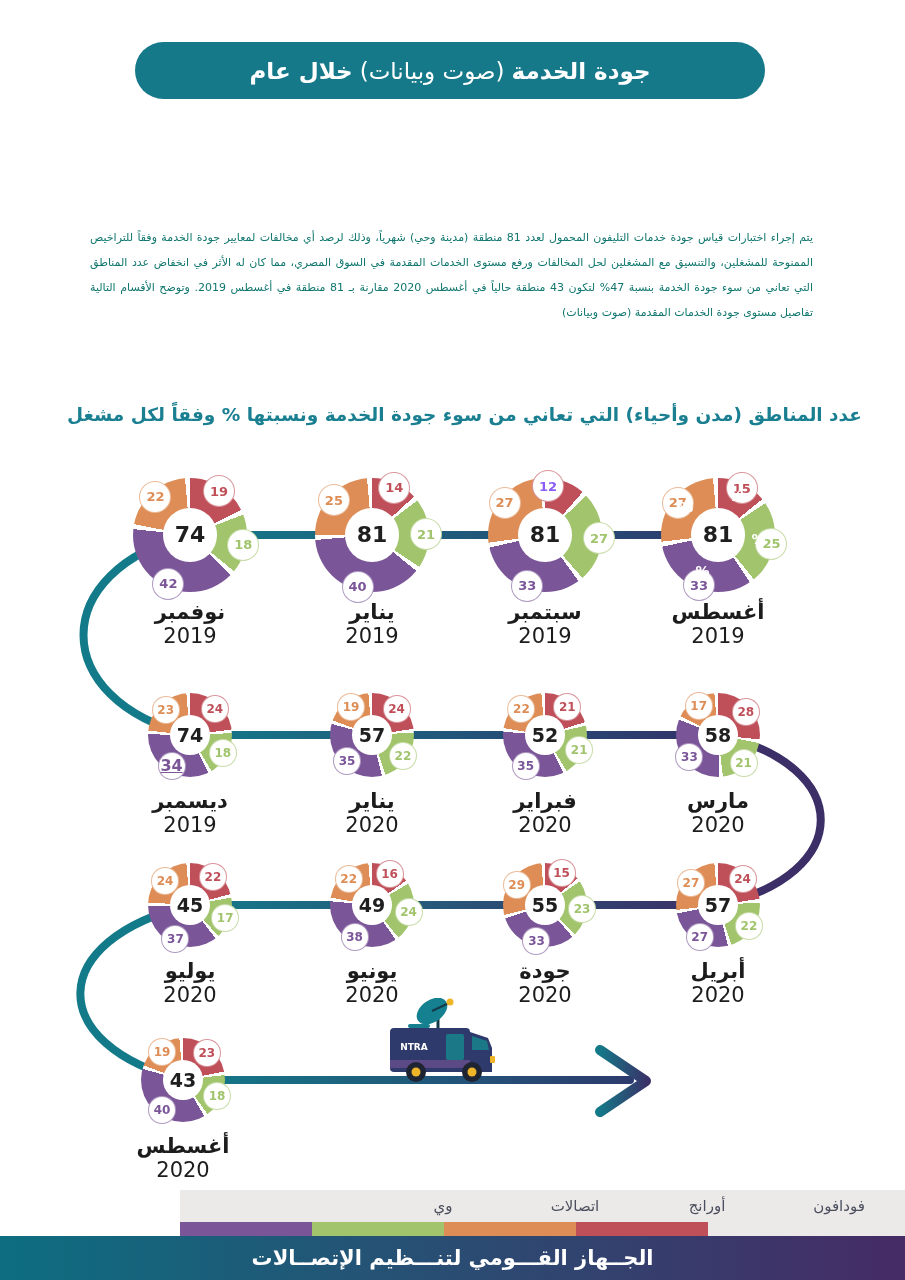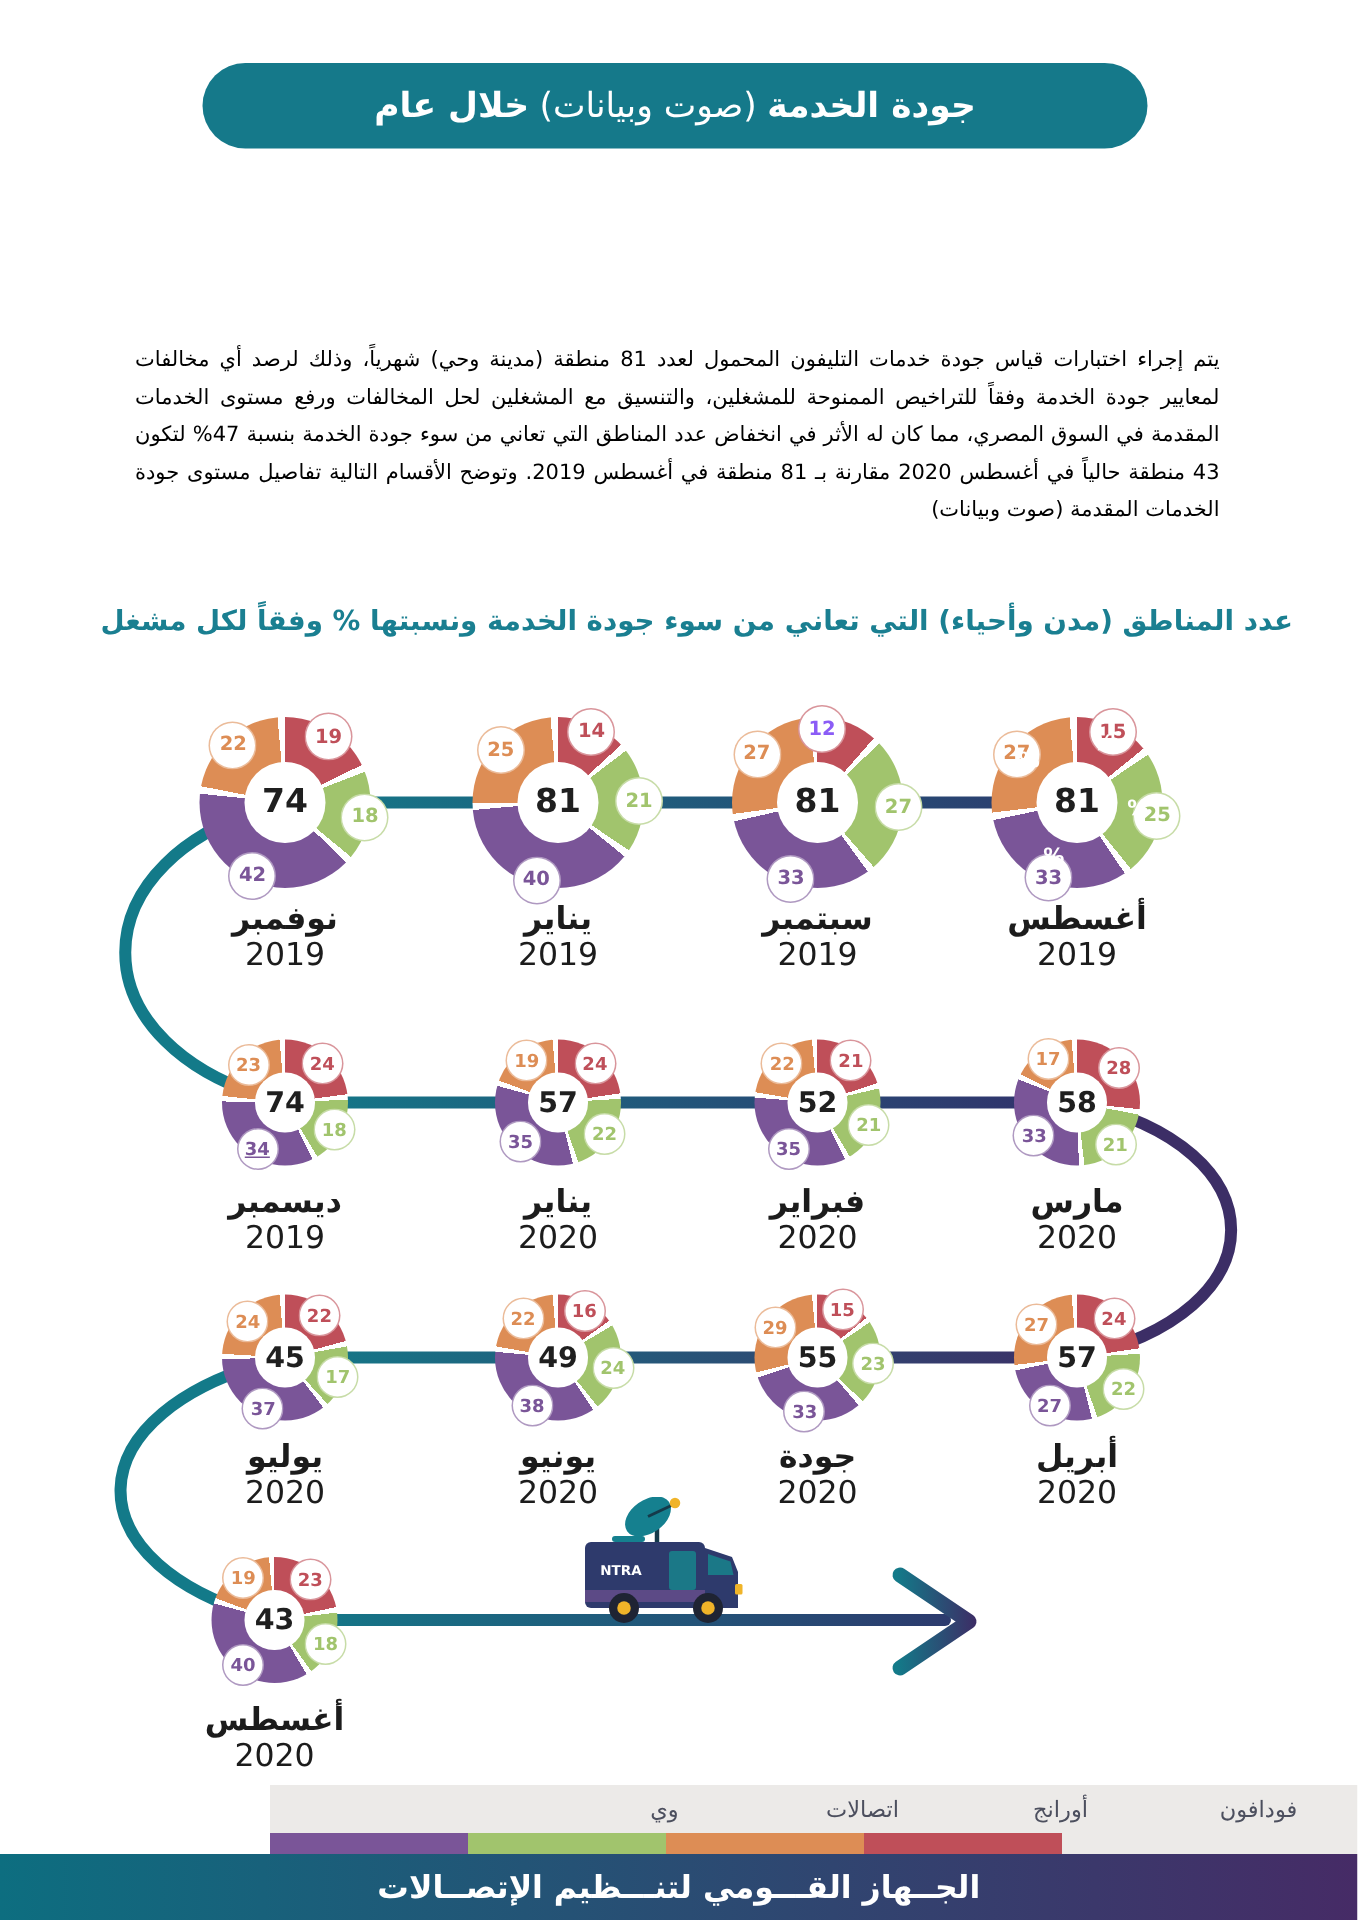--- a/index.html
+++ b/index.html
@@ -11,21 +11,21 @@
     color:#fff;font-size:23px;}
   .header-pill .b{font-weight:700;}
   .header-pill .n{font-weight:400;margin:0 7px;}
   
   .headline{position:absolute;left:0;top:126px;width:100%;height:78px;
     display:flex;align-items:center;justify-content:center;color:#2a8a9d;}
   .headline-number{font-size:60px;font-weight:700;letter-spacing:-1px;margin-left:10px;}
   .headline-text{font-size:30px;font-weight:700;}
   
   .intro{position:absolute;right:92px;left:90px;top:214px;
-    font-size:14px;line-height:25px;text-align:justify;color:#000000;}
+    font-size:11px;line-height:25px;text-align:justify;color:#0f766e;}
   
   .section-title{position:absolute;left:0;top:404px;width:100%;text-align:center;
     color:#1a7f91;font-size:18.5px;font-weight:700;padding-left:12px;}
   
   #chart-stage{position:absolute;left:0;top:0;width:905px;height:1280px;}
   #path-svg{position:absolute;left:0;top:0;z-index:1;pointer-events:none;}
   .donut{position:absolute;border-radius:50%;z-index:2;}
   .hole{position:absolute;background:#fff;border-radius:50%;display:flex;
     align-items:center;justify-content:center;font-weight:600;color:#1f1f1f;}
   .bubble{position:absolute;background:#fff;border-radius:50%;display:flex;
@@ -145,21 +145,21 @@
       <div class="bubble" style="left: 6.49346px; top: 2.63827px; width: 30px; height: 30px; color: rgb(221, 141, 85); border: 1.5px solid rgba(221, 141, 85, 0.6); font-size: 13px;">22</div>
     </div>
     <div class="month-label" style="left: 115px; top: 600px;">
       <div class="month-name">نوفمبر</div>
       <div class="month-year">2019</div>
     </div>
     <div class="donut" style="left: 148px; top: 693px; width: 84px; height: 84px; background: conic-gradient(rgb(191, 79, 89) 0%, rgb(191, 79, 89) 22.8848%, rgb(255, 255, 255) 22.8848%, rgb(255, 255, 255) 24.2848%, rgb(161, 196, 109) 24.2848%, rgb(161, 196, 109) 41.4485%, rgb(255, 255, 255) 41.4485%, rgb(255, 255, 255) 42.8485%, rgb(122, 85, 152) 42.8485%, rgb(122, 85, 152) 75.2687%, rgb(255, 255, 255) 75.2687%, rgb(255, 255, 255) 76.6687%, rgb(221, 141, 85) 76.6687%, rgb(221, 141, 85) 98.6%, rgb(255, 255, 255) 98.6%, rgb(255, 255, 255) 100%);">
       <div class="hole" style="left: 22.26px; top: 22.26px; width: 39.48px; height: 39.48px; font-size: 19px;">74</div>
       <div class="bubble" style="left: 52.7884px; top: 1.81975px; width: 26px; height: 26px; color: rgb(191, 79, 89); border: 1.5px solid rgba(191, 79, 89, 0.6); font-size: 12px;">24</div>
       <div class="bubble" style="left: 60.7969px; top: 46.1352px; width: 26px; height: 26px; color: rgb(161, 196, 109); border: 1.5px solid rgba(161, 196, 109, 0.6); font-size: 12px;">18</div>
-      <div class="bubble" style="left: 9.53381px; top: 59.4257px; width: 26px; height: 26px; color: rgb(122, 85, 152); border: 1.5px solid rgba(122, 85, 152, 0.6); font-size: 12px; text-decoration: underline;">34</div>
+      <div class="bubble" style="left: 9.53381px; top: 59.4257px; width: 26px; height: 26px; color: rgb(122, 85, 152); border: 1.5px solid rgba(122, 85, 152, 0.6); font-size: 16px; text-decoration: underline;">34</div>
       <div class="bubble" style="left: 3.6758px; top: 3.24463px; width: 26px; height: 26px; color: rgb(221, 141, 85); border: 1.5px solid rgba(221, 141, 85, 0.6); font-size: 12px;">23</div>
     </div>
     <div class="month-label" style="left: 115px; top: 789px;">
       <div class="month-name">ديسمبر</div>
       <div class="month-year">2019</div>
     </div>
     <div class="donut" style="left: 330px; top: 693px; width: 84px; height: 84px; background: conic-gradient(rgb(191, 79, 89) 0%, rgb(191, 79, 89) 22.656%, rgb(255, 255, 255) 22.656%, rgb(255, 255, 255) 24.056%, rgb(161, 196, 109) 24.056%, rgb(161, 196, 109) 44.824%, rgb(255, 255, 255) 44.824%, rgb(255, 255, 255) 46.224%, rgb(122, 85, 152) 46.224%, rgb(122, 85, 152) 79.264%, rgb(255, 255, 255) 79.264%, rgb(255, 255, 255) 80.664%, rgb(221, 141, 85) 80.664%, rgb(221, 141, 85) 98.6%, rgb(255, 255, 255) 98.6%, rgb(255, 255, 255) 100%);">
       <div class="hole" style="left: 22.26px; top: 22.26px; width: 39.48px; height: 39.48px; font-size: 19px;">57</div>
       <div class="bubble" style="left: 52.5924px; top: 1.64943px; width: 26px; height: 26px; color: rgb(191, 79, 89); border: 1.5px solid rgba(191, 79, 89, 0.6); font-size: 12px;">24</div>
       <div class="bubble" style="left: 58.9505px; top: 49.1897px; width: 26px; height: 26px; color: rgb(161, 196, 109); border: 1.5px solid rgba(161, 196, 109, 0.6); font-size: 12px;">22</div>

